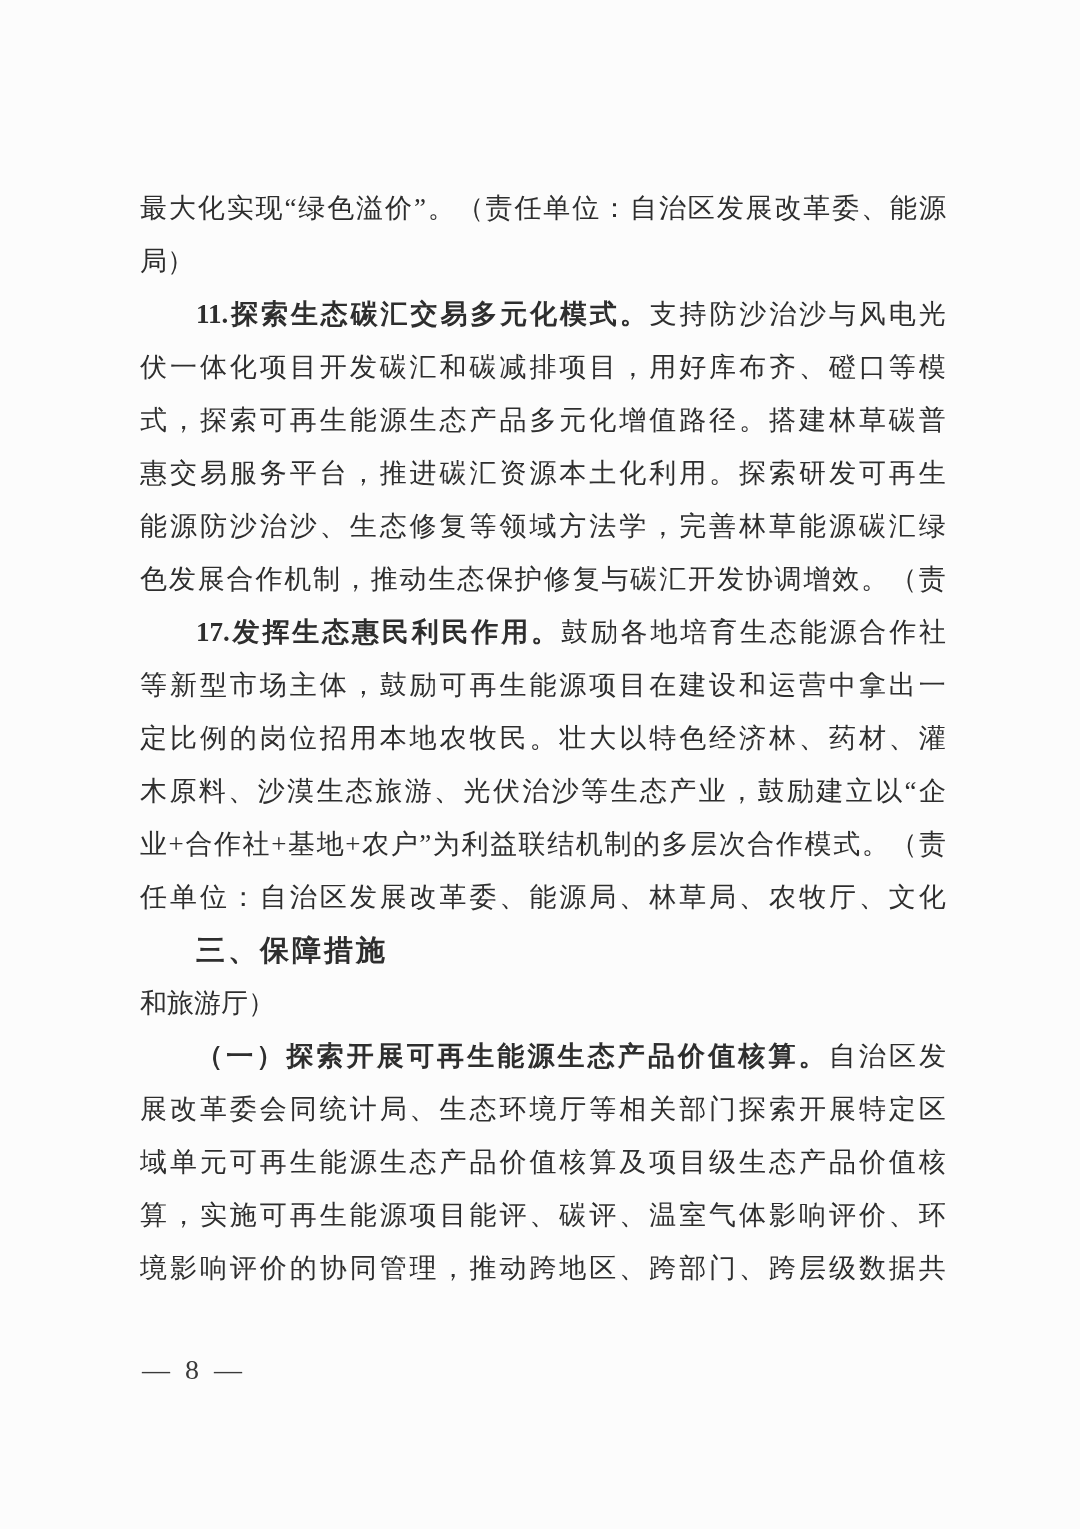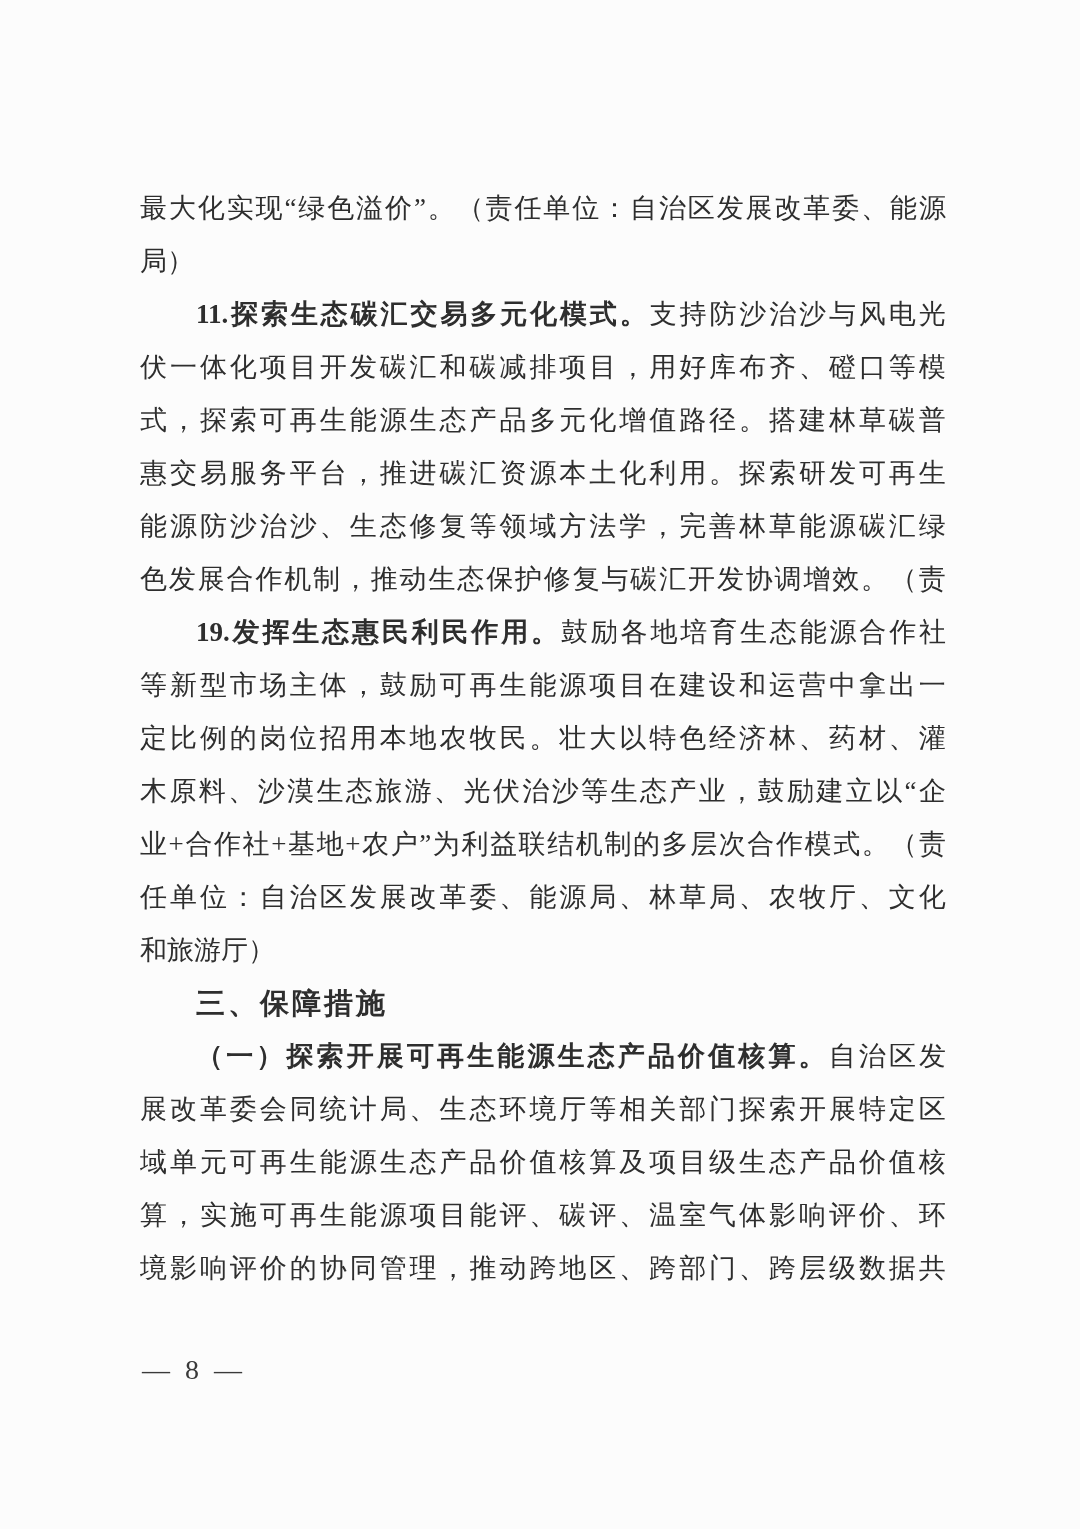--- a/index.html
+++ b/index.html
@@ -265,21 +265,21 @@
         <span>发</span>
         <span>协</span>
         <span>调</span>
         <span>增</span>
         <span>效</span>
         <span>。</span>
         <span>（</span>
         <span>责</span>
       </div>
       <div class="line justify indent">
-        <span class="b">19.</span>
+        <span class="b">17.</span>
         <span class="b">发</span>
         <span class="b">挥</span>
         <span class="b">生</span>
         <span class="b">态</span>
         <span class="b">惠</span>
         <span class="b">民</span>
         <span class="b">利</span>
         <span class="b">民</span>
         <span class="b">作</span>
         <span class="b">用</span>
@@ -440,22 +440,22 @@
         <span>草</span>
         <span>局</span>
         <span>、</span>
         <span>农</span>
         <span>牧</span>
         <span>厅</span>
         <span>、</span>
         <span>文</span>
         <span>化</span>
       </div>
+      <div class="line indent heiti"><span class="b">三、保障措施</span></div>
       <div class="line"><span>和旅游厅）</span></div>
-      <div class="line indent heiti"><span class="b">三、保障措施</span></div>
       <div class="line justify indent">
         <span class="b">（</span>
         <span class="b">一</span>
         <span class="b">）</span>
         <span class="b">探</span>
         <span class="b">索</span>
         <span class="b">开</span>
         <span class="b">展</span>
         <span class="b">可</span>
         <span class="b">再</span>

